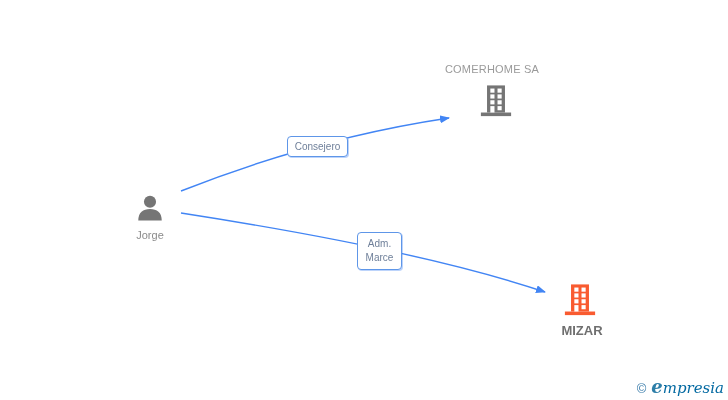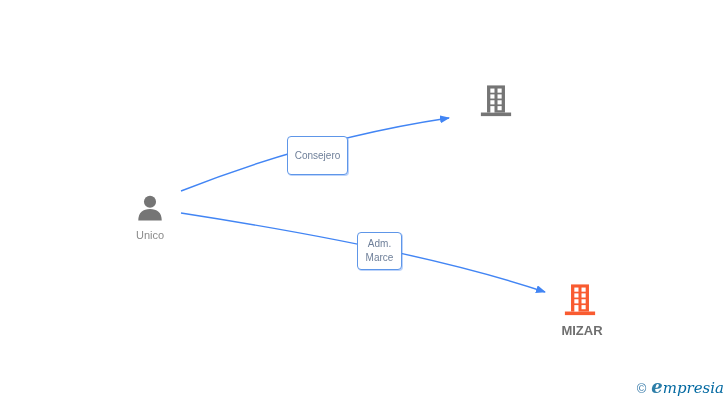--- a/index.html
+++ b/index.html
@@ -69,21 +69,21 @@
     flex-direction: column;
     align-items: center;
     justify-content: center;
     text-align: center;
     box-sizing: border-box;
   }
   .consejero-box {
     left: 287px;
     top: 136px;
     width: 61px;
-    height: 39px;
+    height: 21px;
   }
   .adm-box {
     left: 357px;
     top: 232px;
     width: 45px;
     height: 38px;
     line-height: 14px;
   }
   .relation-box span { display: block; }
   .brand {
@@ -130,23 +130,26 @@
 
   <div class="node" style="left:134px; top:192px; width:32px; height:34px;">
     <svg class="icon-box" width="32" height="34" viewBox="0 0 36 36">
       <g fill="#757575">
         <circle cx="18" cy="9.8" r="6.8"></circle>
         <path d="M4.8 31 L31.2 31 C31.2 21.5 25.8 17.9 18 17.9 C10.2 17.9 4.8 21.5 4.8 31 Z"></path>
       </g>
     </svg>
   </div>
   <div class="node-label person-label">
-    <span>Unico</span>
-  </div>
-
+    <span>Jorge</span>
+  </div>
+
+  <div class="node-label comerhome-label">
+    <span>COMERHOME SA</span>
+  </div>
   <div class="node" style="left:479px; top:84px; width:34px; height:34px;">
     <svg class="icon-box" width="34" height="34" viewBox="0 0 36 36">
       <g fill="#757575">
         <rect x="2" y="30.2" width="32" height="3.8"></rect>
         <rect x="8.5" y="1.5" width="19" height="28.7"></rect>
       </g>
       <g fill="#ffffff">
         <rect x="12" y="4.8" width="4.4" height="4.4"></rect>
         <rect x="19.6" y="4.8" width="4.4" height="4.4"></rect>
         <rect x="12" y="11" width="4.4" height="4.4"></rect>

